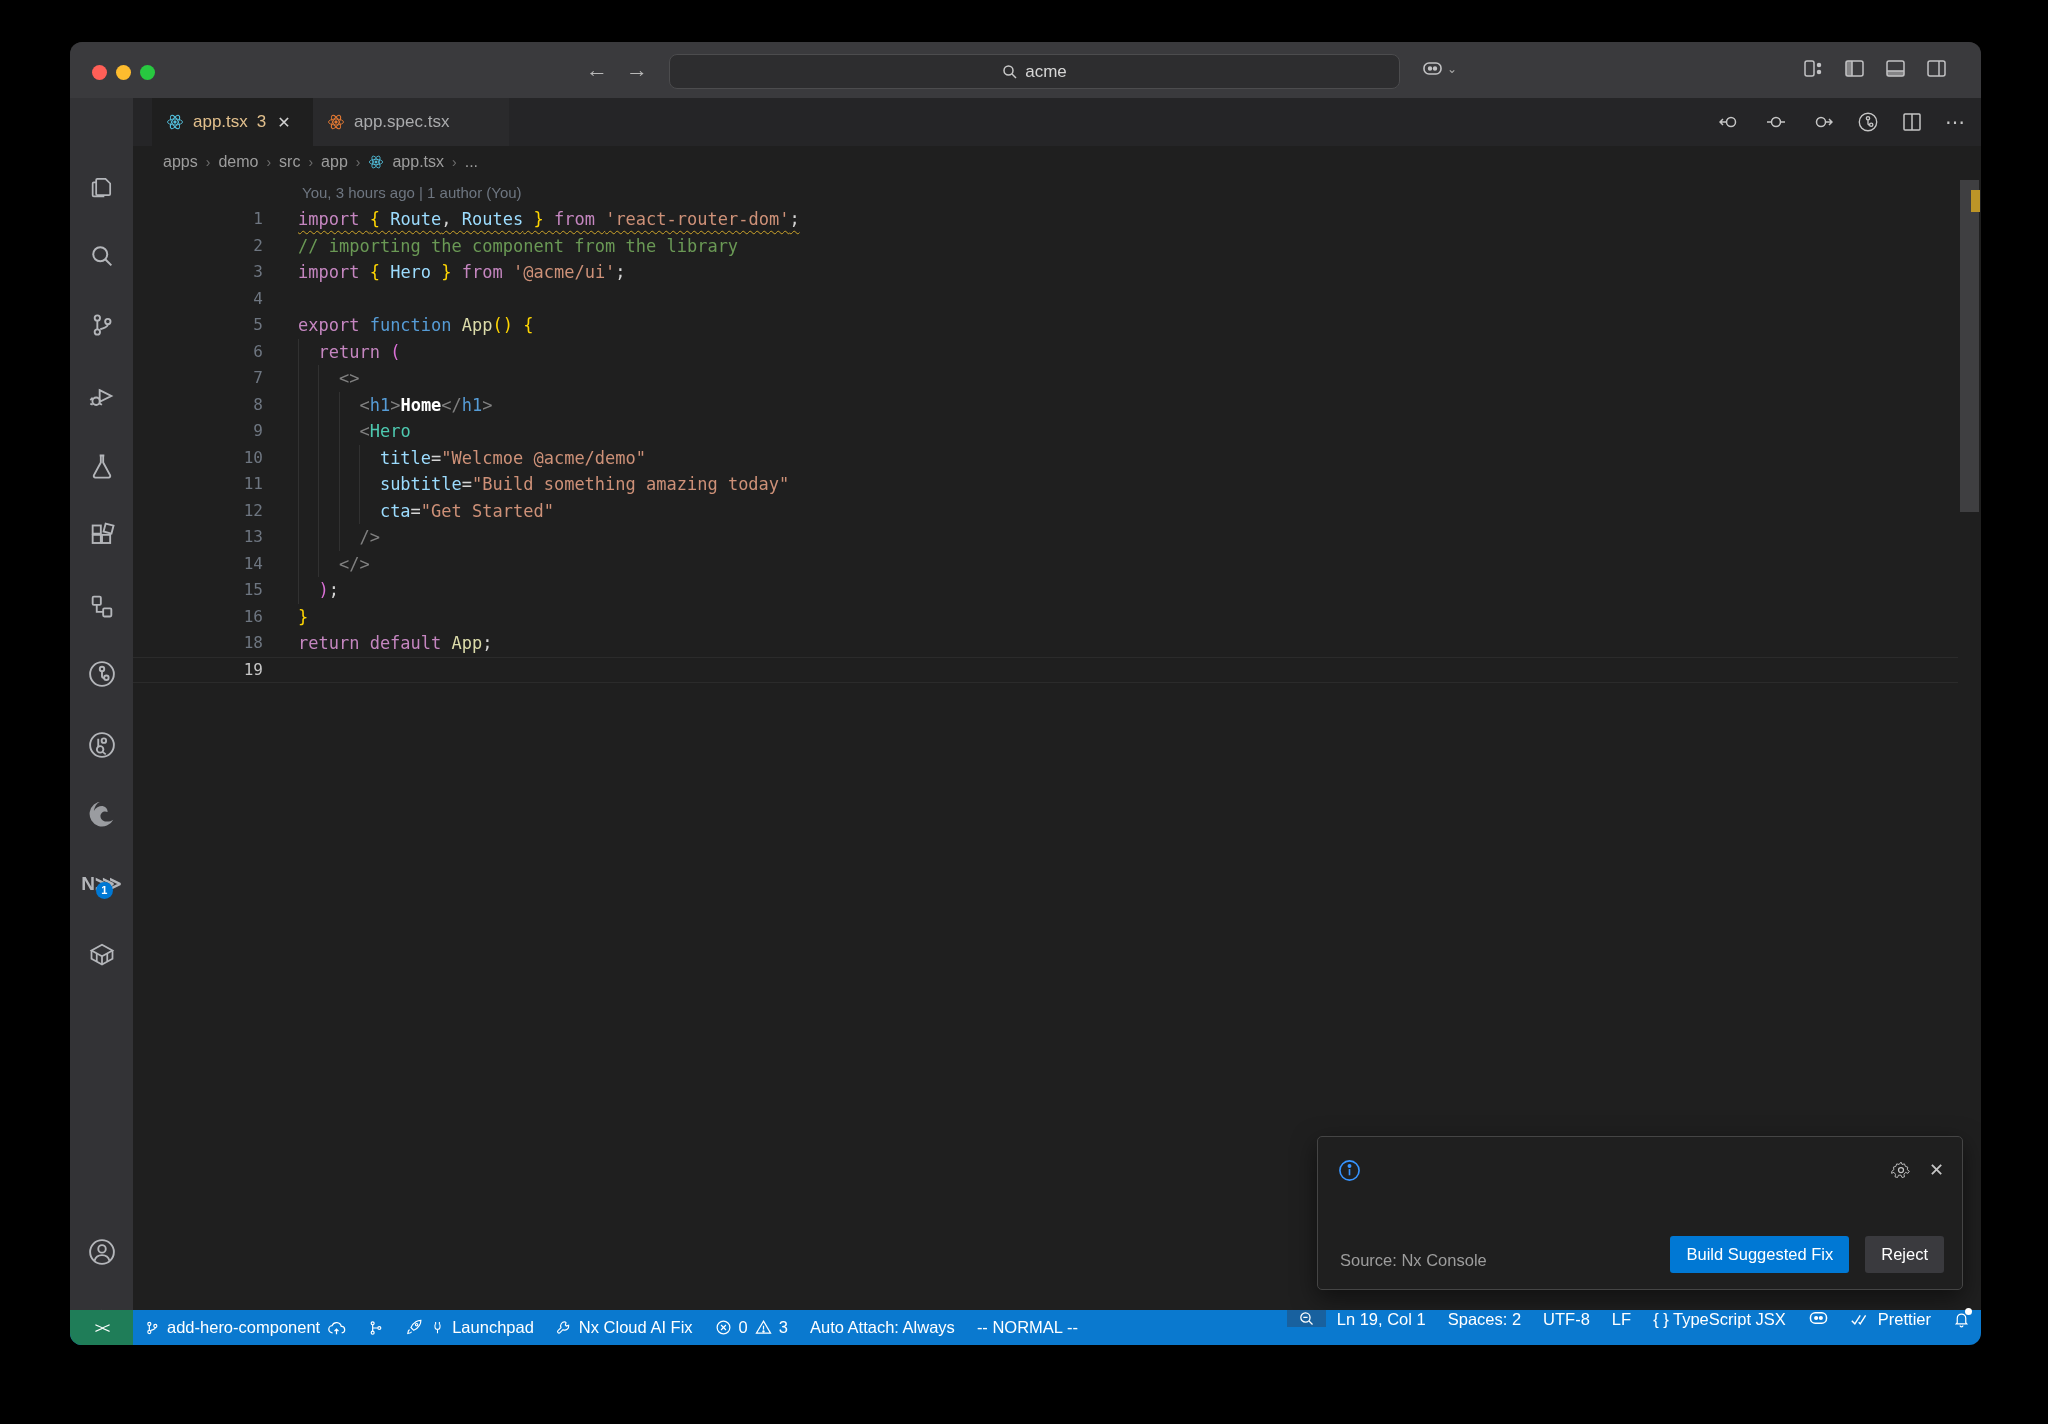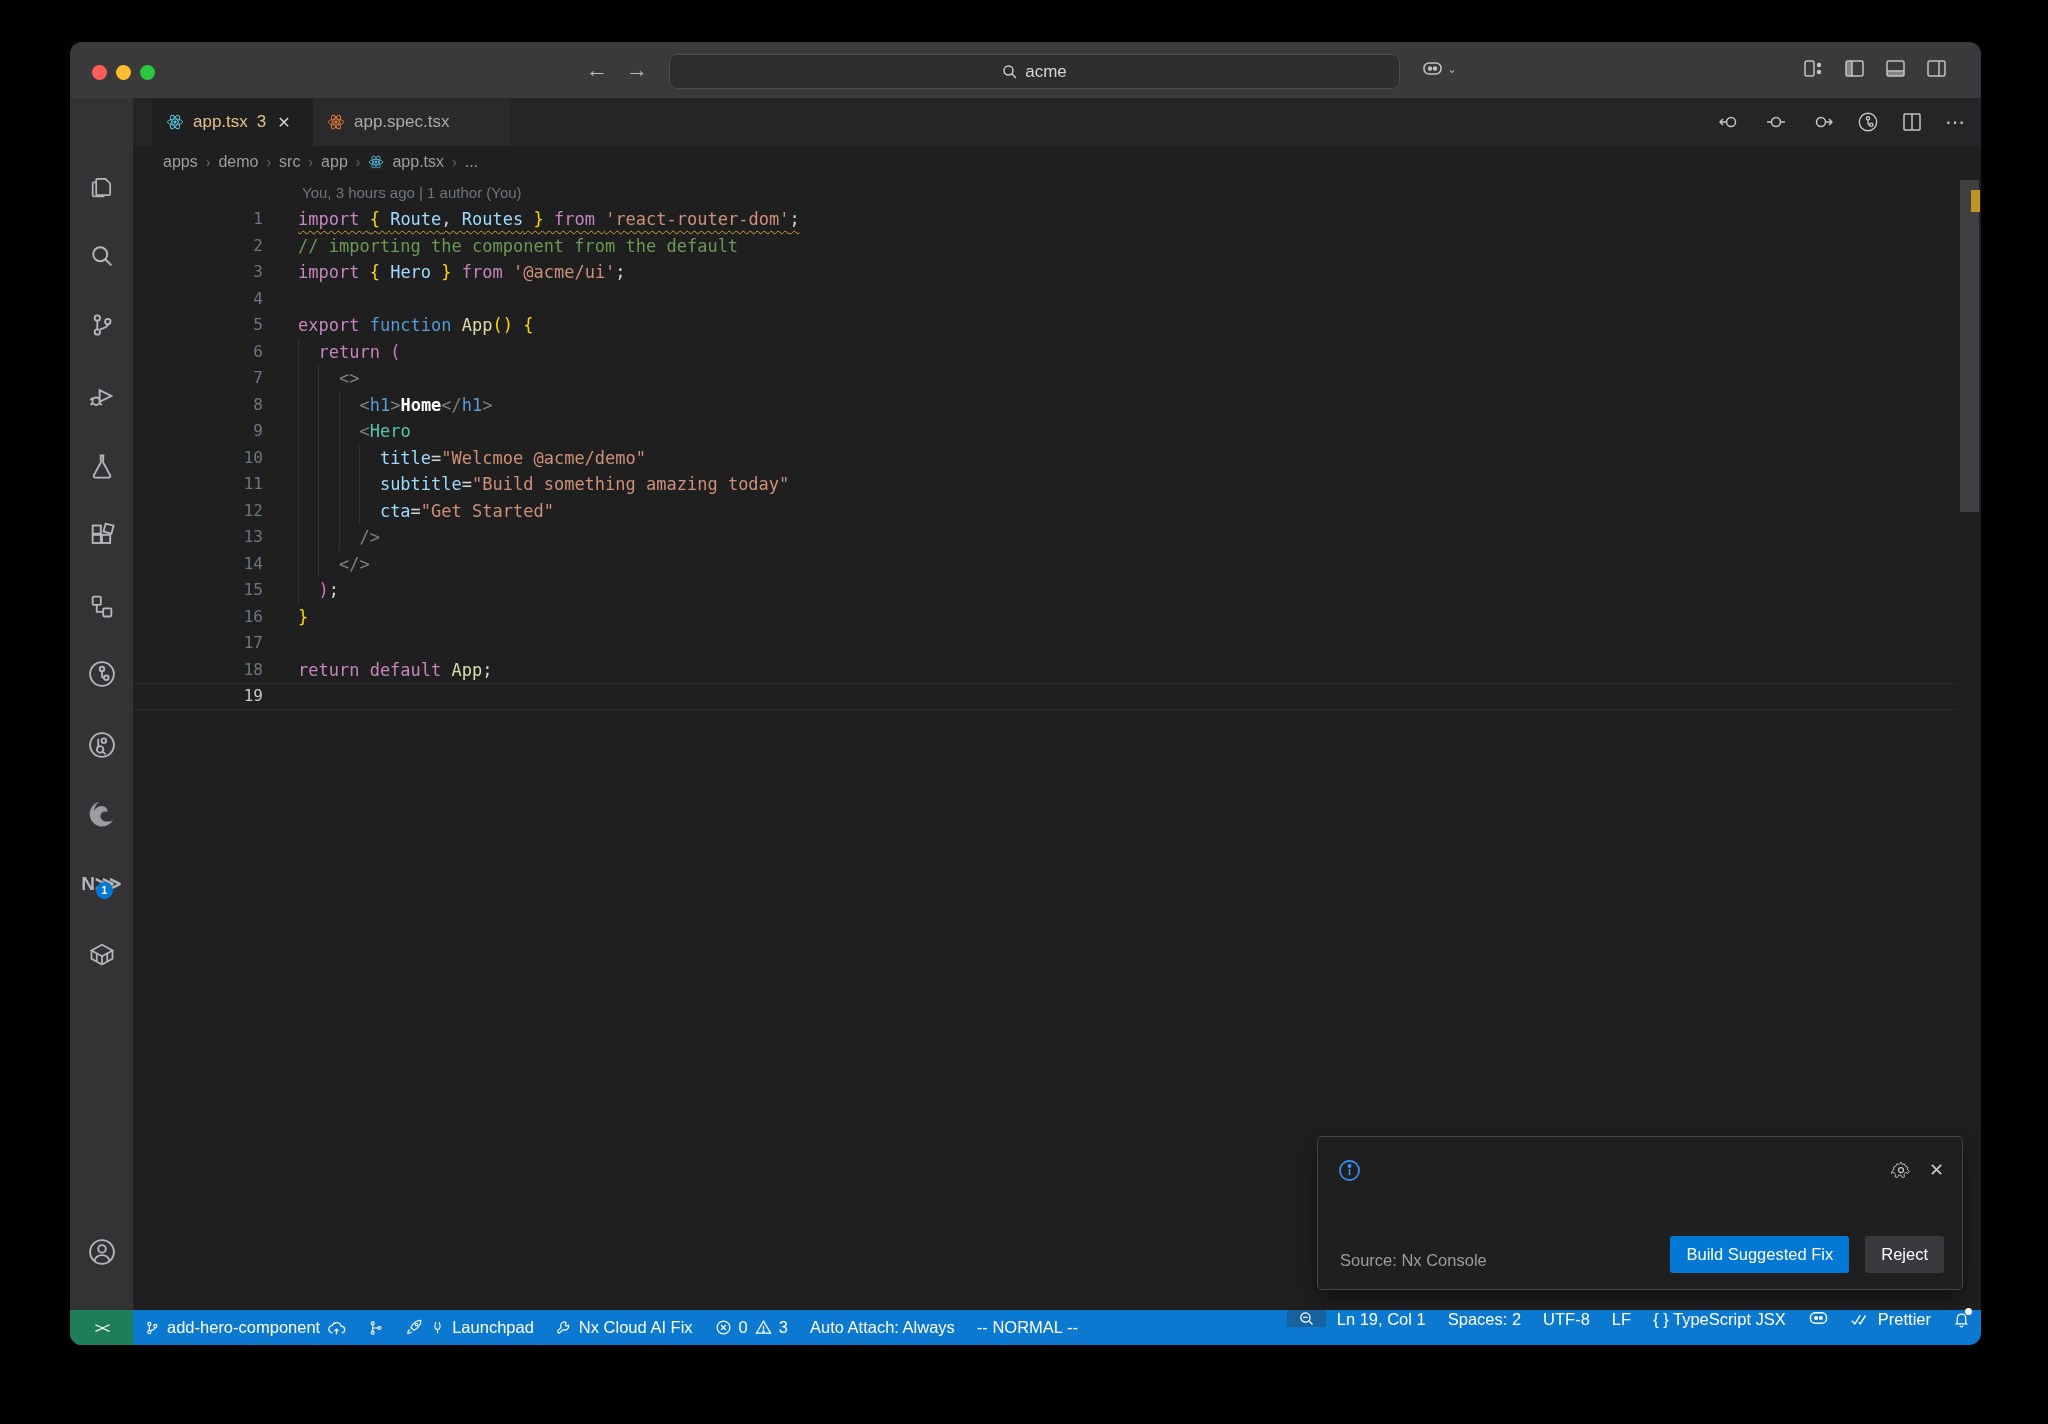--- a/index.html
+++ b/index.html
@@ -325,36 +325,35 @@
     </span>
     <span>app.tsx</span>
         <span class="bc-sep">›</span>
     <span>...</span>
   </div>
 
   <div class="editor">
     <div class="blame">You, 3 hours ago | 1 author (You)</div>
     <div class="code">
           <div class="code-line"><span class="ln">1</span><span class="lc"><span class="squiggle"><span class="tk-kw">import </span><span class="tk-b1">{ </span><span class="tk-v">Route</span><span class="tk-d">, </span><span class="tk-v">Routes</span><span class="tk-b1"> }</span><span class="tk-kw"> from </span><span class="tk-s">'react-router-dom'</span><span class="tk-d">;</span></span></span></div>
-          <div class="code-line"><span class="ln">2</span><span class="lc"><span class="tk-c">// importing the component from the default</span></span></div>
+          <div class="code-line"><span class="ln">2</span><span class="lc"><span class="tk-c">// importing the component from the library</span></span></div>
           <div class="code-line"><span class="ln">3</span><span class="lc"><span class="tk-kw">import </span><span class="tk-b1">{ </span><span class="tk-v">Hero</span><span class="tk-b1"> }</span><span class="tk-kw"> from </span><span class="tk-s">'@acme/ui'</span><span class="tk-d">;</span></span></div>
           <div class="code-line"><span class="ln">4</span><span class="lc"></span></div>
           <div class="code-line"><span class="ln">5</span><span class="lc"><span class="tk-kw">export </span><span class="tk-kb">function </span><span class="tk-fn">App</span><span class="tk-b1">()</span><span class="tk-d"> </span><span class="tk-b1">{</span></span></div>
           <div class="code-line"><span class="ln">6</span><span class="lc"><span class="guide" style="left: 0px;"></span><span class="tk-d">  </span><span class="tk-kw">return </span><span class="tk-b2">(</span></span></div>
           <div class="code-line"><span class="ln">7</span><span class="lc"><span class="guide" style="left: 0px;"></span><span class="guide" style="left: 20.48px;"></span><span class="tk-d">    </span><span class="tk-t">&lt;&gt;</span></span></div>
           <div class="code-line"><span class="ln">8</span><span class="lc"><span class="guide" style="left: 0px;"></span><span class="guide" style="left: 20.48px;"></span><span class="guide" style="left: 40.96px;"></span><span class="tk-d">      </span><span class="tk-t">&lt;</span><span class="tk-kb">h1</span><span class="tk-t">&gt;</span><span class="tk-w">Home</span><span class="tk-t">&lt;/</span><span class="tk-kb">h1</span><span class="tk-t">&gt;</span></span></div>
           <div class="code-line"><span class="ln">9</span><span class="lc"><span class="guide" style="left: 0px;"></span><span class="guide" style="left: 20.48px;"></span><span class="guide" style="left: 40.96px;"></span><span class="tk-d">      </span><span class="tk-t">&lt;</span><span class="tk-comp">Hero</span></span></div>
           <div class="code-line"><span class="ln">10</span><span class="lc"><span class="guide" style="left: 0px;"></span><span class="guide" style="left: 20.48px;"></span><span class="guide" style="left: 40.96px;"></span><span class="guide" style="left: 61.44px;"></span><span class="tk-d">        </span><span class="tk-v">title</span><span class="tk-d">=</span><span class="tk-s">"Welcmoe @acme/demo"</span></span></div>
           <div class="code-line"><span class="ln">11</span><span class="lc"><span class="guide" style="left: 0px;"></span><span class="guide" style="left: 20.48px;"></span><span class="guide" style="left: 40.96px;"></span><span class="guide" style="left: 61.44px;"></span><span class="tk-d">        </span><span class="tk-v">subtitle</span><span class="tk-d">=</span><span class="tk-s">"Build something amazing today"</span></span></div>
           <div class="code-line"><span class="ln">12</span><span class="lc"><span class="guide" style="left: 0px;"></span><span class="guide" style="left: 20.48px;"></span><span class="guide" style="left: 40.96px;"></span><span class="guide" style="left: 61.44px;"></span><span class="tk-d">        </span><span class="tk-v">cta</span><span class="tk-d">=</span><span class="tk-s">"Get Started"</span></span></div>
           <div class="code-line"><span class="ln">13</span><span class="lc"><span class="guide" style="left: 0px;"></span><span class="guide" style="left: 20.48px;"></span><span class="guide" style="left: 40.96px;"></span><span class="tk-d">      </span><span class="tk-t">/&gt;</span></span></div>
           <div class="code-line"><span class="ln">14</span><span class="lc"><span class="guide" style="left: 0px;"></span><span class="guide" style="left: 20.48px;"></span><span class="tk-d">    </span><span class="tk-t">&lt;/&gt;</span></span></div>
           <div class="code-line"><span class="ln">15</span><span class="lc"><span class="guide" style="left: 0px;"></span><span class="tk-d">  </span><span class="tk-b2">)</span><span class="tk-d">;</span></span></div>
           <div class="code-line"><span class="ln">16</span><span class="lc"><span class="tk-b1">}</span></span></div>
-          <div class="code-line"><span class="ln">17</span><span class="lc"></span></div>
           <div class="code-line"><span class="ln">18</span><span class="lc"><span class="tk-kw">return default </span><span class="tk-fn">App</span><span class="tk-d">;</span></span></div>
           <div class="code-line current"><span class="ln">19</span><span class="lc"></span></div>
         </div>
   </div>
 
   <div class="scroll-track">
     <div class="scroll-thumb"></div>
     <div class="ruler-warning"></div>
   </div>
 

